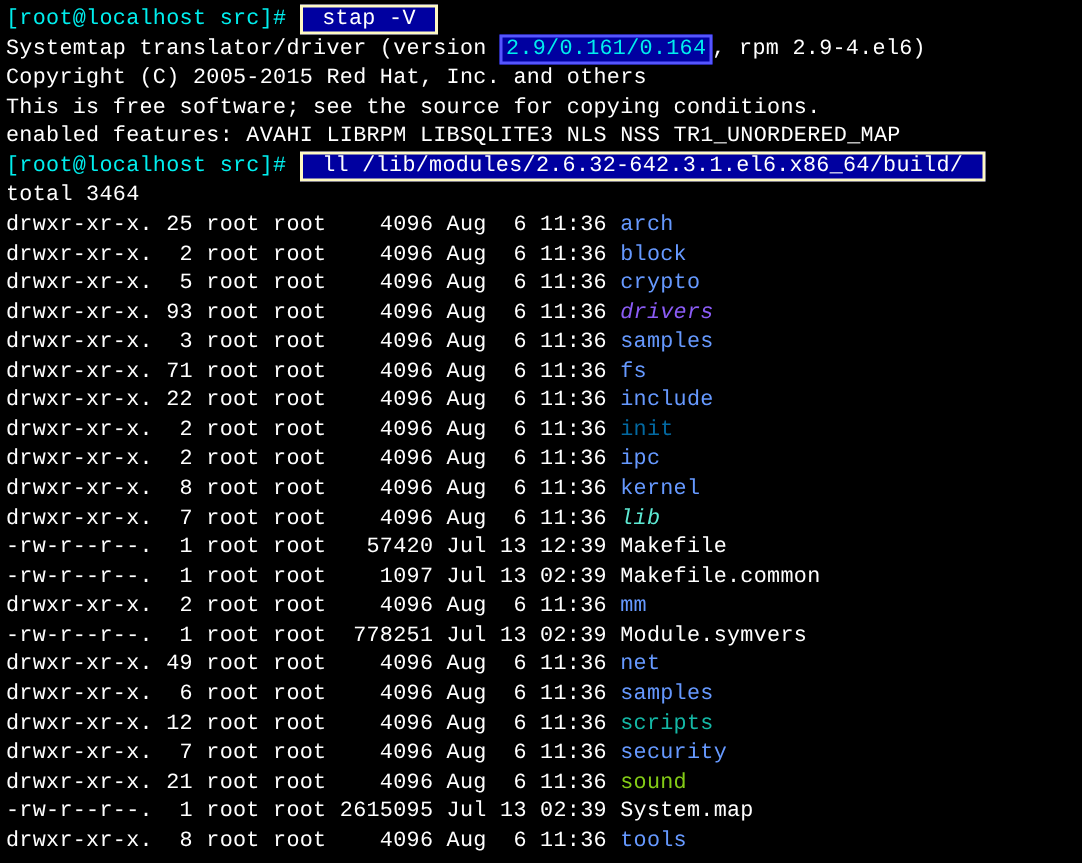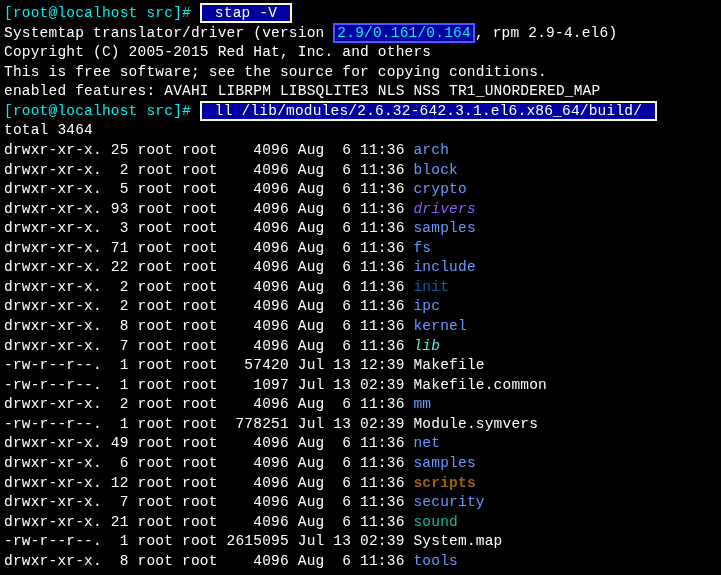--- a/index.html
+++ b/index.html
@@ -48,19 +48,19 @@
       <div class="line"><span class="white">drwxr-xr-x.  2 root root    4096 Aug  6 11:36 </span><span class="" style="color: #0369a1;">init</span></div>
       <div class="line"><span class="white">drwxr-xr-x.  2 root root    4096 Aug  6 11:36 </span><span class="" style="color: rgb(102, 153, 255);">ipc</span></div>
       <div class="line"><span class="white">drwxr-xr-x.  8 root root    4096 Aug  6 11:36 </span><span class="" style="color: rgb(102, 153, 255);">kernel</span></div>
       <div class="line"><span class="white">drwxr-xr-x.  7 root root    4096 Aug  6 11:36 </span><span class="" style="color: #5eead4; font-style: italic;">lib</span></div>
       <div class="line"><span class="white">-rw-r--r--.  1 root root   57420 Jul 13 12:39 </span><span class="white">Makefile</span></div>
       <div class="line"><span class="white">-rw-r--r--.  1 root root    1097 Jul 13 02:39 </span><span class="white">Makefile.common</span></div>
       <div class="line"><span class="white">drwxr-xr-x.  2 root root    4096 Aug  6 11:36 </span><span class="" style="color: rgb(102, 153, 255);">mm</span></div>
       <div class="line"><span class="white">-rw-r--r--.  1 root root  778251 Jul 13 02:39 </span><span class="white">Module.symvers</span></div>
       <div class="line"><span class="white">drwxr-xr-x. 49 root root    4096 Aug  6 11:36 </span><span class="" style="color: rgb(102, 153, 255);">net</span></div>
       <div class="line"><span class="white">drwxr-xr-x.  6 root root    4096 Aug  6 11:36 </span><span class="" style="color: rgb(102, 153, 255);">samples</span></div>
-      <div class="line"><span class="white">drwxr-xr-x. 12 root root    4096 Aug  6 11:36 </span><span class="" style="color: #a16207; font-weight: bold;">scripts</span></div>
+      <div class="line"><span class="white">drwxr-xr-x. 12 root root    4096 Aug  6 11:36 </span><span class="" style="color: #14b8a6;">scripts</span></div>
       <div class="line"><span class="white">drwxr-xr-x.  7 root root    4096 Aug  6 11:36 </span><span class="" style="color: rgb(102, 153, 255);">security</span></div>
-      <div class="line"><span class="white">drwxr-xr-x. 21 root root    4096 Aug  6 11:36 </span><span class="" style="color: #14b8a6;">sound</span></div>
+      <div class="line"><span class="white">drwxr-xr-x. 21 root root    4096 Aug  6 11:36 </span><span class="" style="color: #84cc16;">sound</span></div>
       <div class="line"><span class="white">-rw-r--r--.  1 root root 2615095 Jul 13 02:39 </span><span class="white">System.map</span></div>
       <div class="line"><span class="white">drwxr-xr-x.  8 root root    4096 Aug  6 11:36 </span><span class="" style="color: rgb(102, 153, 255);">tools</span></div>
     </div>
 </div>
 
 </body></html>

